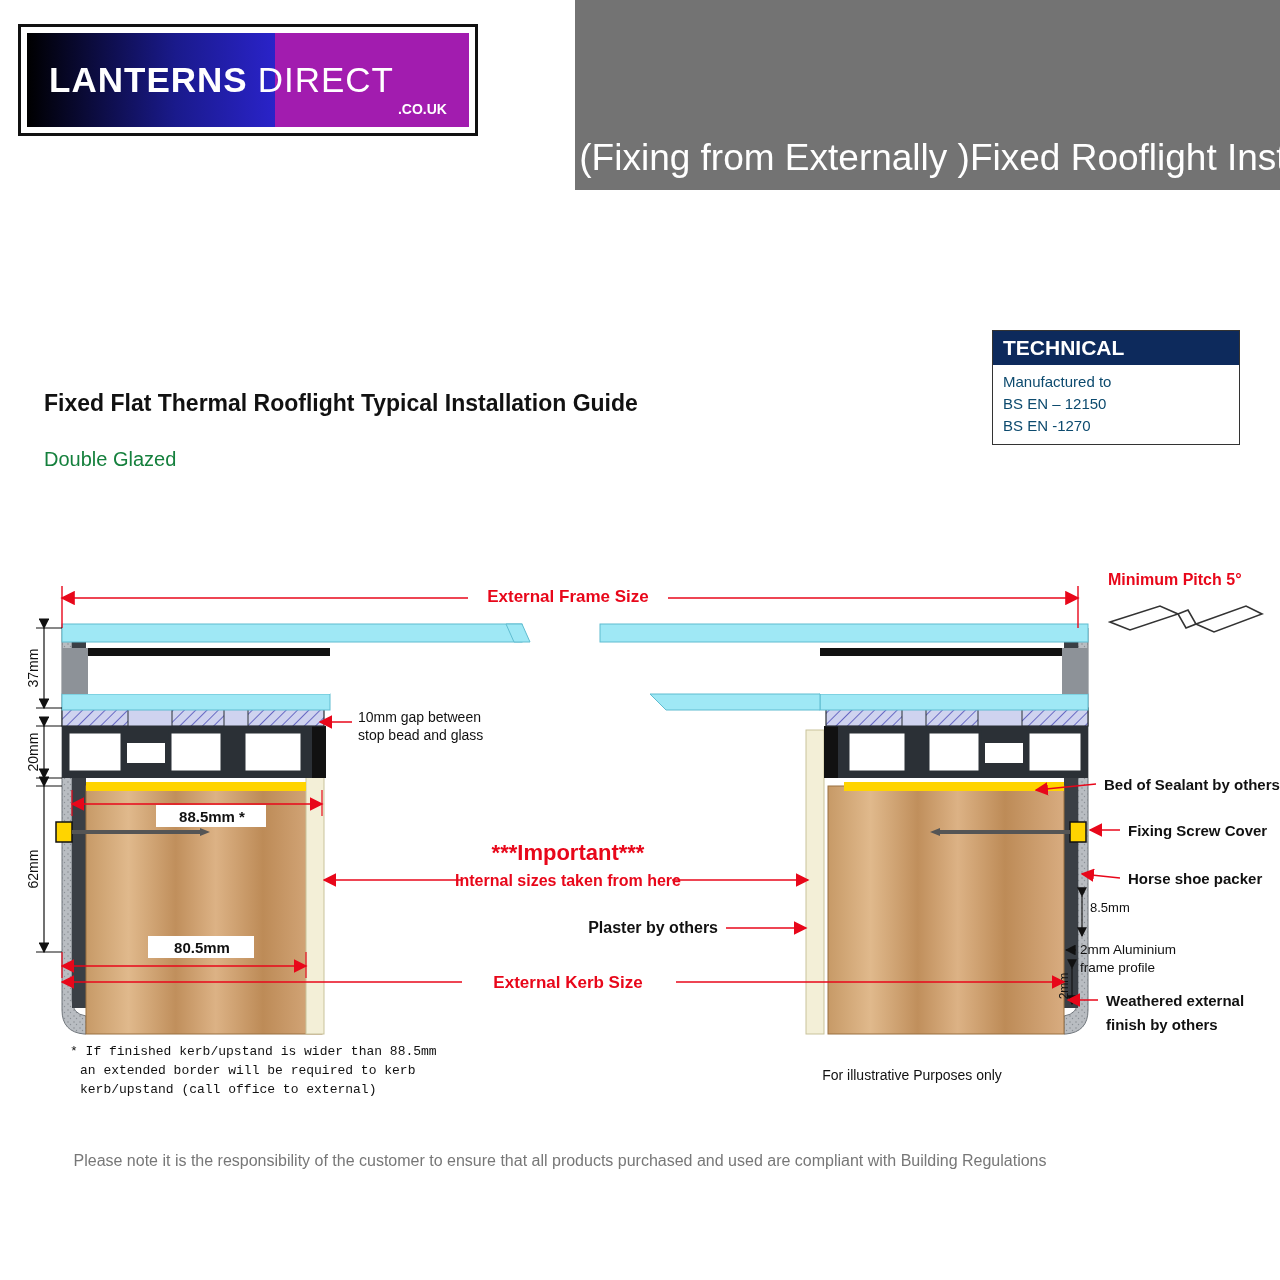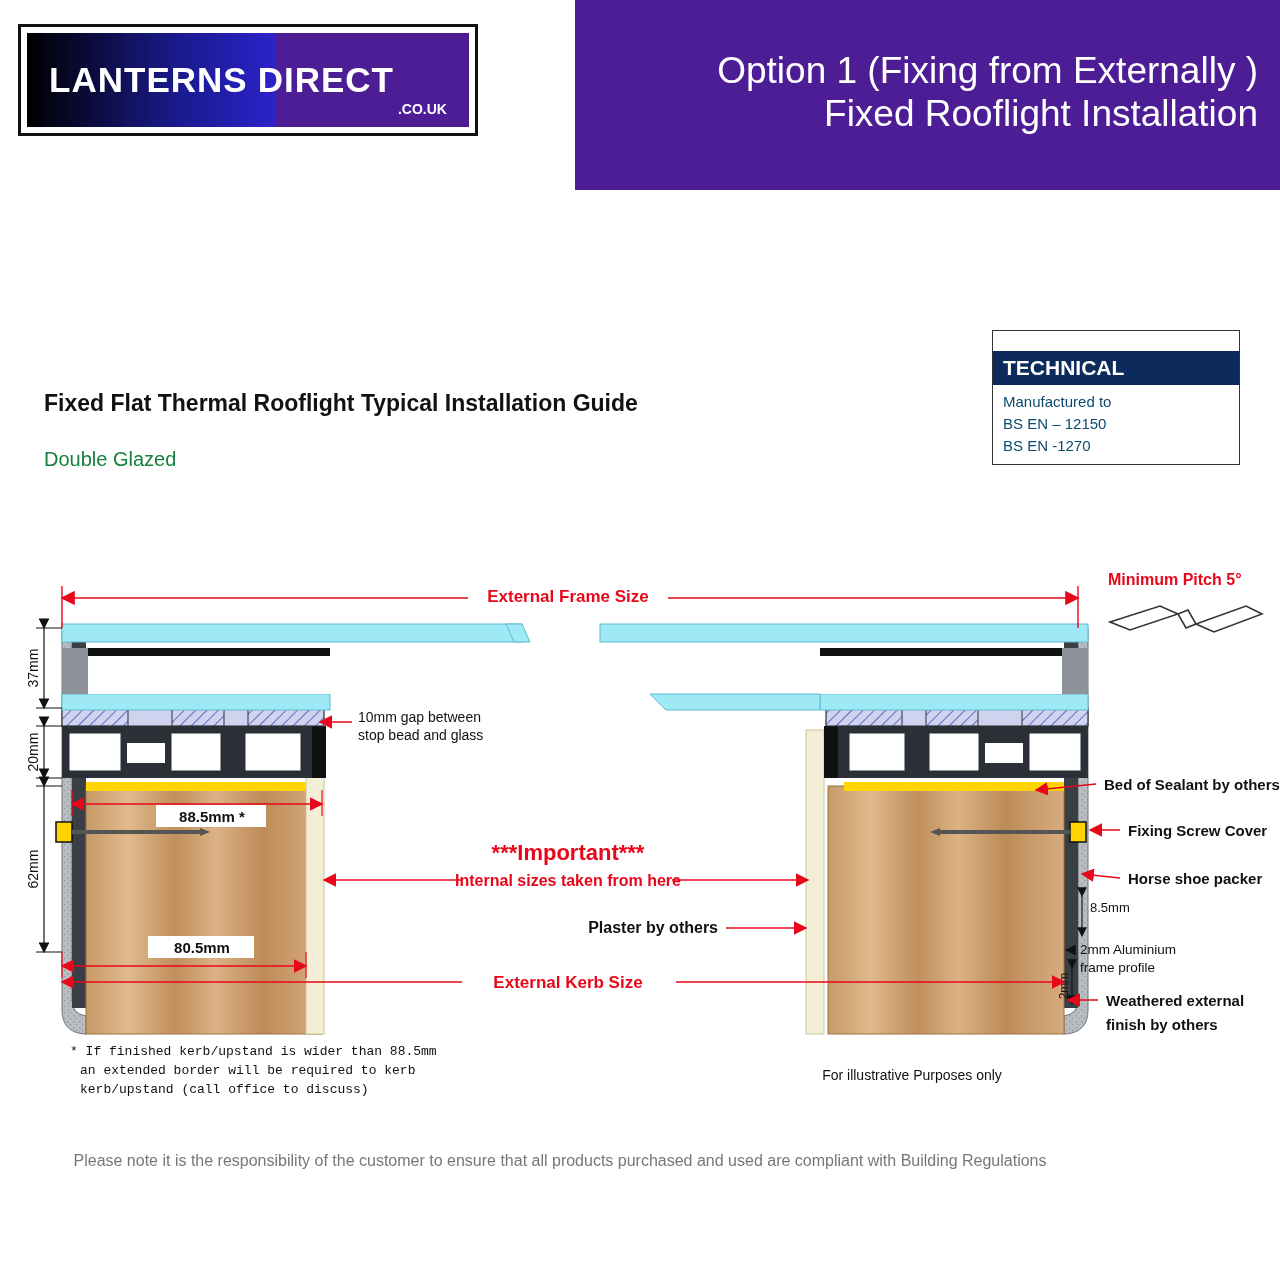--- a/index.html
+++ b/index.html
@@ -1,37 +1,37 @@
 <!DOCTYPE html>
 <html><head>
 <meta charset="utf-8">
 <style>
   html,body{margin:0;padding:0;}
   body{width:1280px;height:1280px;background:#ffffff;font-family:"Liberation Sans",sans-serif;position:relative;overflow:hidden;}
 
   
   .logo-box{position:absolute;left:18px;top:24px;width:460px;height:112px;border:3px solid #111;background:#fff;box-sizing:border-box;padding:6px;}
-  .logo-inner{width:100%;height:100%;position:relative;background:#4c1d95;}
+  .logo-inner{width:100%;height:100%;position:relative;background:#a21caf;}
   .logo-grad{position:absolute;left:0;top:0;width:56%;height:100%;background:linear-gradient(90deg,#000 0%,#1a1a8c 60%,#2a23c9 100%);}
   .logo-text{position:absolute;left:0;top:0;width:100%;height:100%;display:flex;align-items:center;justify-content:center;}
   .logo-text .l1{color:#fff;font-weight:700;font-size:35px;letter-spacing:1px;}
-  .logo-text .l2{color:#fff;font-weight:700;font-size:35px;letter-spacing:1px;margin-left:10px;}
+  .logo-text .l2{color:#fff;font-weight:400;font-size:35px;letter-spacing:1px;margin-left:10px;}
   .logo-text .l3{color:#fff;font-weight:700;font-size:14px;margin-left:4px;align-self:flex-end;margin-bottom:10px;text-align:center;}
 
-  .title-band{position:absolute;left:575px;top:0;width:705px;height:190px;background:#4c1d95;color:#fff;
-     display:flex;flex-direction:column;align-items:flex-end;justify-content:center;padding:6px 22px 10px 0;box-sizing:border-box;}
+  .title-band{position:absolute;left:575px;top:0;width:705px;height:190px;background:#737373;color:#fff;
+     display:flex;flex-direction:row;align-items:flex-end;justify-content:center;padding:6px 22px 10px 0;box-sizing:border-box;}
   .title-band div{font-size:37px;line-height:1.15;font-weight:400;white-space:nowrap;}
 
   
   .sub-title{position:absolute;left:44px;top:390px;font-size:23px;font-weight:700;color:#111;}
   .sub-sub{position:absolute;left:44px;top:448px;font-size:20px;color:#15803d;}
 
   
   .tech{position:absolute;left:992px;top:330px;width:248px;border:1px solid #333;background:#fff;box-sizing:border-box;}
-  .tech .hdr{background:#0d2a5c;color:#fff;font-size:21px;font-weight:700;padding:5px 10px;margin-top:20px;}
+  .tech .hdr{background:#0d2a5c;color:#fff;font-size:21px;font-weight:700;padding:5px 10px;}
   .tech .body{padding:6px 10px 8px 10px;font-size:15px;line-height:1.45;color:#0c4a6e;}
 
   
   svg.canvas{position:absolute;left:0;top:0;width:1280px;height:1280px;}
 
   .redtxt{fill:#e8071a;font-family:"Liberation Sans",sans-serif;font-weight:700;}
   .blktxt{fill:#111;font-family:"Liberation Sans",sans-serif;}
   .note{position:absolute;font-size:13px;color:#111;line-height:1.45;font-family:Liberation Mono, monospace;}
   .footer{position:absolute;left:60px;top:1152px;width:1000px;font-size:16px;color:#777;text-align:center;}
 </style>
@@ -247,16 +247,16 @@
   <text class="blktxt" x="1106" y="1030" font-size="15" font-weight="700">finish by others</text>
 
   <text class="redtxt" x="1108" y="585" font-size="16">Minimum Pitch 5°</text>
 
   <text class="blktxt" x="912" y="1080" font-size="14" text-anchor="middle">For illustrative Purposes only</text>
 </svg>
 
 <div class="note" style="left:70px;top:1043px;width:400px;">
   <div>* If finished kerb/upstand is wider than 88.5mm</div>
   <div style="padding-left:10px">an extended border will be required to kerb</div>
-  <div style="padding-left:10px">kerb/upstand (call office to discuss)</div>
+  <div style="padding-left:10px">kerb/upstand (call office to external)</div>
 </div>
 
 <div class="footer">Please note it is the responsibility of the customer to ensure that all products purchased and used are compliant with Building Regulations</div>
 
 </body></html>

